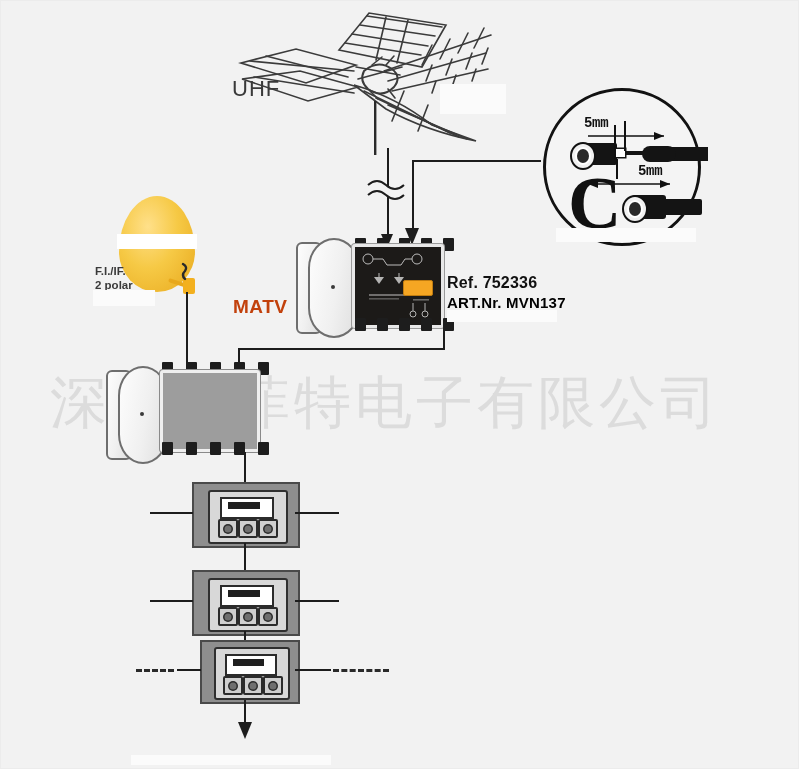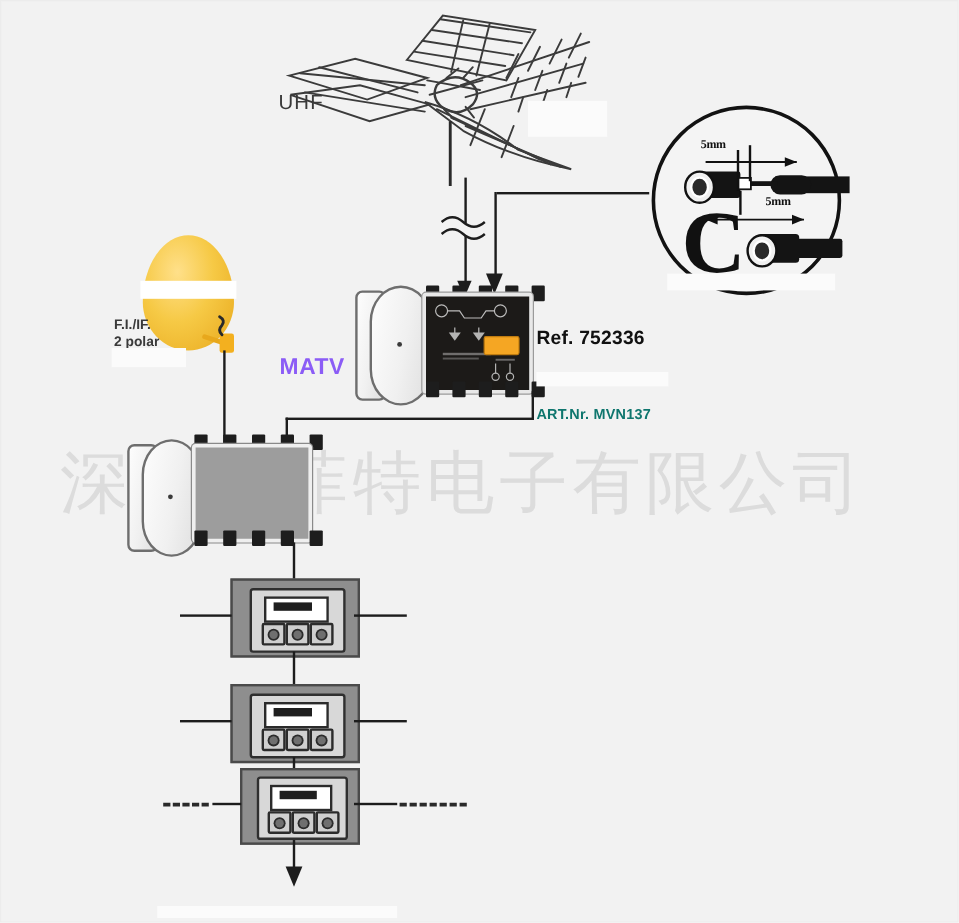--- a/index.html
+++ b/index.html
@@ -55,33 +55,33 @@
         border-radius:50% 50% 50% 50%/58% 58% 42% 42%;}
   .dish-band{position:absolute;background:#fff;}
   .lnb-arm{position:absolute;background:#e8a81c;}
   .lnb{position:absolute;background:#f3b01f;border-radius:2px;}
 
   
   .circ{border:3px solid #121212;border-radius:50%;background:#f4f4f4;}
   .plug{position:absolute;background:#141414;border-radius:2px;}
   .plug-head{position:absolute;background:#f0f0f0;border:2px solid #111;border-radius:50%;}
   .cbl{position:absolute;border-top:2px solid #111;border-bottom:2px solid #111;height:8px;}
-  .dimtxt{position:absolute;font-size:10px;font-weight:700;color:#111;
-          font-family:Liberation Serif, serif;letter-spacing:-.3px;}
+  .dimtxt{position:absolute;font-size:14px;font-weight:700;color:#111;
+          font-family:Liberation Mono, monospace;letter-spacing:-.3px;}
   .bigC{position:absolute;font-size:74px;line-height:60px;font-weight:700;color:#111;
         font-family:"Liberation Serif",serif;}
 
   
   .erase{background:#fbfbfb;}
 
   
-  .t-uhf{font-size:17px;color:#3a3a3a;letter-spacing:1px;}
-  .t-matv{font-size:19px;font-weight:700;color:#8b5cf6;letter-spacing:.5px;}
+  .t-uhf{font-size:22px;color:#3a3a3a;letter-spacing:1px;}
+  .t-matv{font-size:19px;font-weight:700;color:#c2410c;letter-spacing:.5px;}
   .t-ref{font-size:16px;font-weight:700;color:#111;letter-spacing:.2px;}
-  .t-art{font-size:12px;font-weight:600;color:#0f766e;letter-spacing:.2px;margin-top:44px;}
+  .t-art{font-size:15px;font-weight:600;color:#000000;letter-spacing:.2px;}
   .t-fi{font-size:11.5px;font-weight:600;color:#3a3a3a;line-height:14px;}
 
   
   .ant{pointer-events:none;}
 </style>
 </head>
 <body>
 
 <div id="stage">
 

